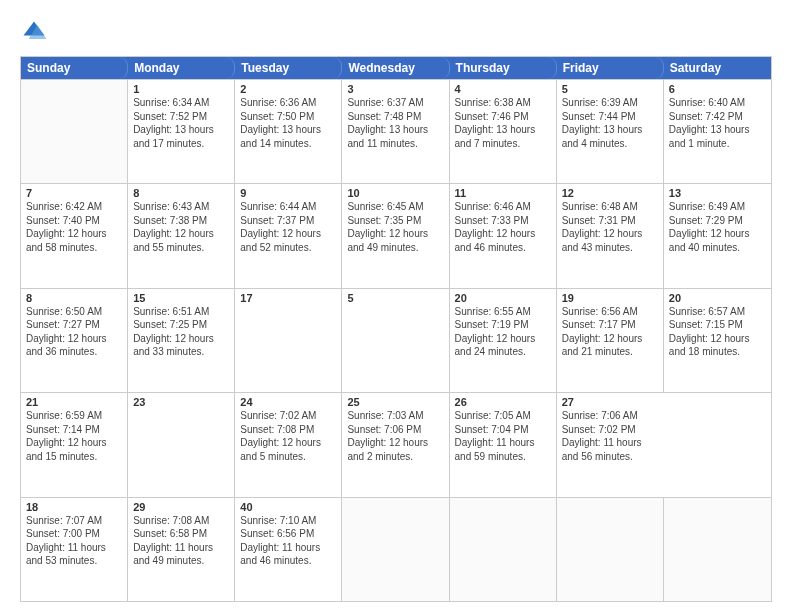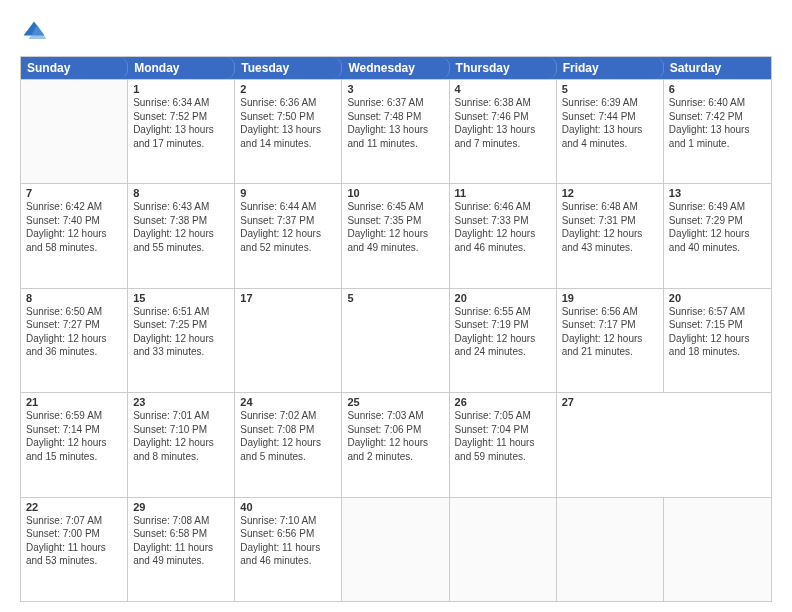--- a/index.html
+++ b/index.html
@@ -231,41 +231,41 @@
             <div class="cell-info">Sunrise: 6:57 AM<br>Sunset: 7:15 PM<br>Daylight: 12 hours and 18 minutes.</div>
           </div>
         </div>
         <div class="cal-week">
           <div class="cal-cell">
             <span class="cell-day">21</span>
             <div class="cell-info">Sunrise: 6:59 AM<br>Sunset: 7:14 PM<br>Daylight: 12 hours and 15 minutes.</div>
           </div>
           <div class="cal-cell">
             <span class="cell-day">23</span>
-            <div class="cell-info">Sunrise: 7:01 AM<br>Sunset: 7:10 PM<br>Daylight: 12 hours and 8 minutes.</div>
           </div>
           <div class="cal-cell">
             <span class="cell-day">24</span>
             <div class="cell-info">Sunrise: 7:02 AM<br>Sunset: 7:08 PM<br>Daylight: 12 hours and 5 minutes.</div>
           </div>
           <div class="cal-cell">
             <span class="cell-day">25</span>
             <div class="cell-info">Sunrise: 7:03 AM<br>Sunset: 7:06 PM<br>Daylight: 12 hours and 2 minutes.</div>
           </div>
           <div class="cal-cell">
             <span class="cell-day">26</span>
             <div class="cell-info">Sunrise: 7:05 AM<br>Sunset: 7:04 PM<br>Daylight: 11 hours and 59 minutes.</div>
           </div>
           <div class="cal-cell">
             <span class="cell-day">27</span>
-          </div>
-        </div>
-        <div class="cal-week">
-          <div class="cal-cell">
-            <span class="cell-day">22</span>
+            <div class="cell-info">Sunrise: 7:06 AM<br>Sunset: 7:02 PM<br>Daylight: 11 hours and 56 minutes.</div>
+          </div>
+        </div>
+        <div class="cal-week">
+          <div class="cal-cell">
+            <span class="cell-day">18</span>
             <div class="cell-info">Sunrise: 7:07 AM<br>Sunset: 7:00 PM<br>Daylight: 11 hours and 53 minutes.</div>
           </div>
           <div class="cal-cell">
             <span class="cell-day">29</span>
             <div class="cell-info">Sunrise: 7:08 AM<br>Sunset: 6:58 PM<br>Daylight: 11 hours and 49 minutes.</div>
           </div>
           <div class="cal-cell">
             <span class="cell-day">40</span>
             <div class="cell-info">Sunrise: 7:10 AM<br>Sunset: 6:56 PM<br>Daylight: 11 hours and 46 minutes.</div>
           </div>

